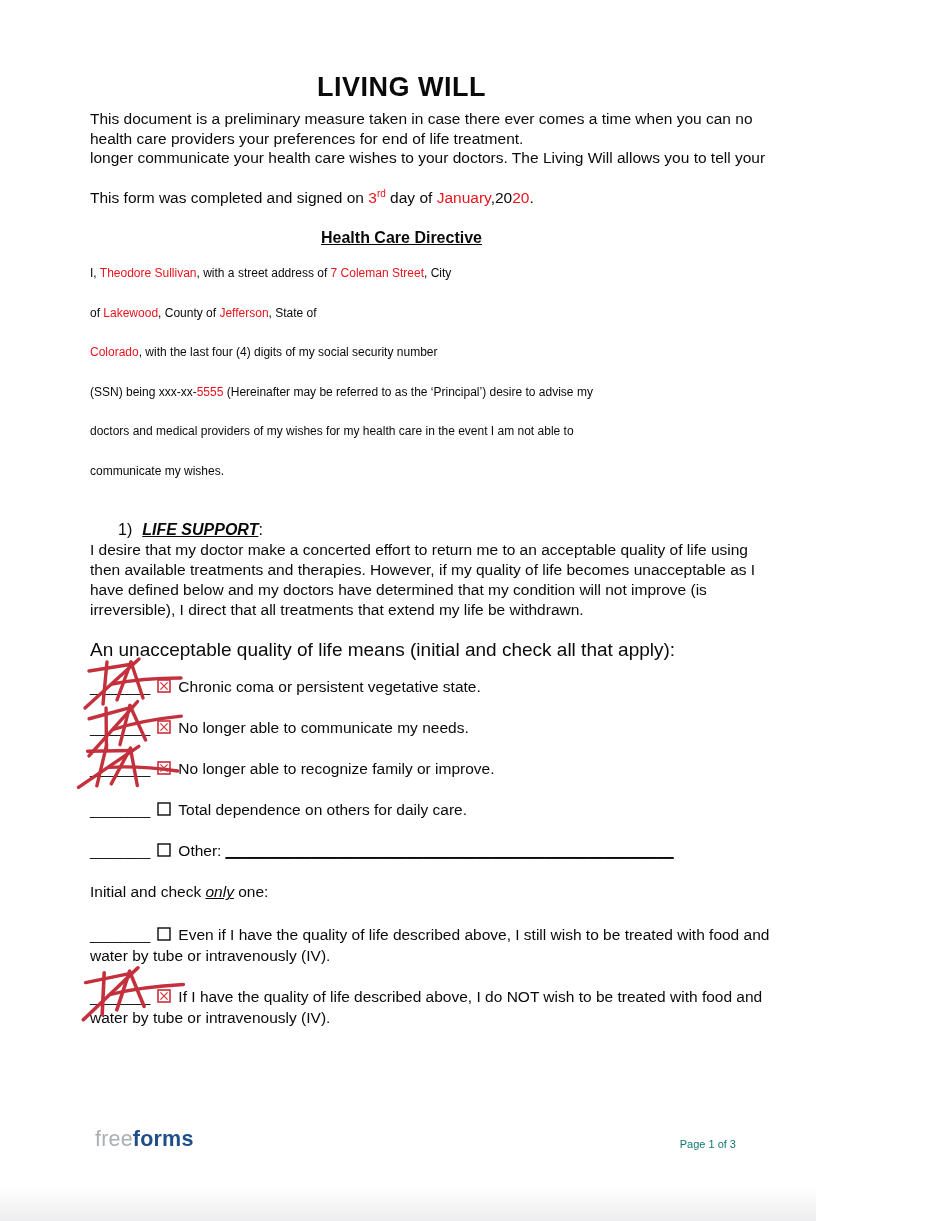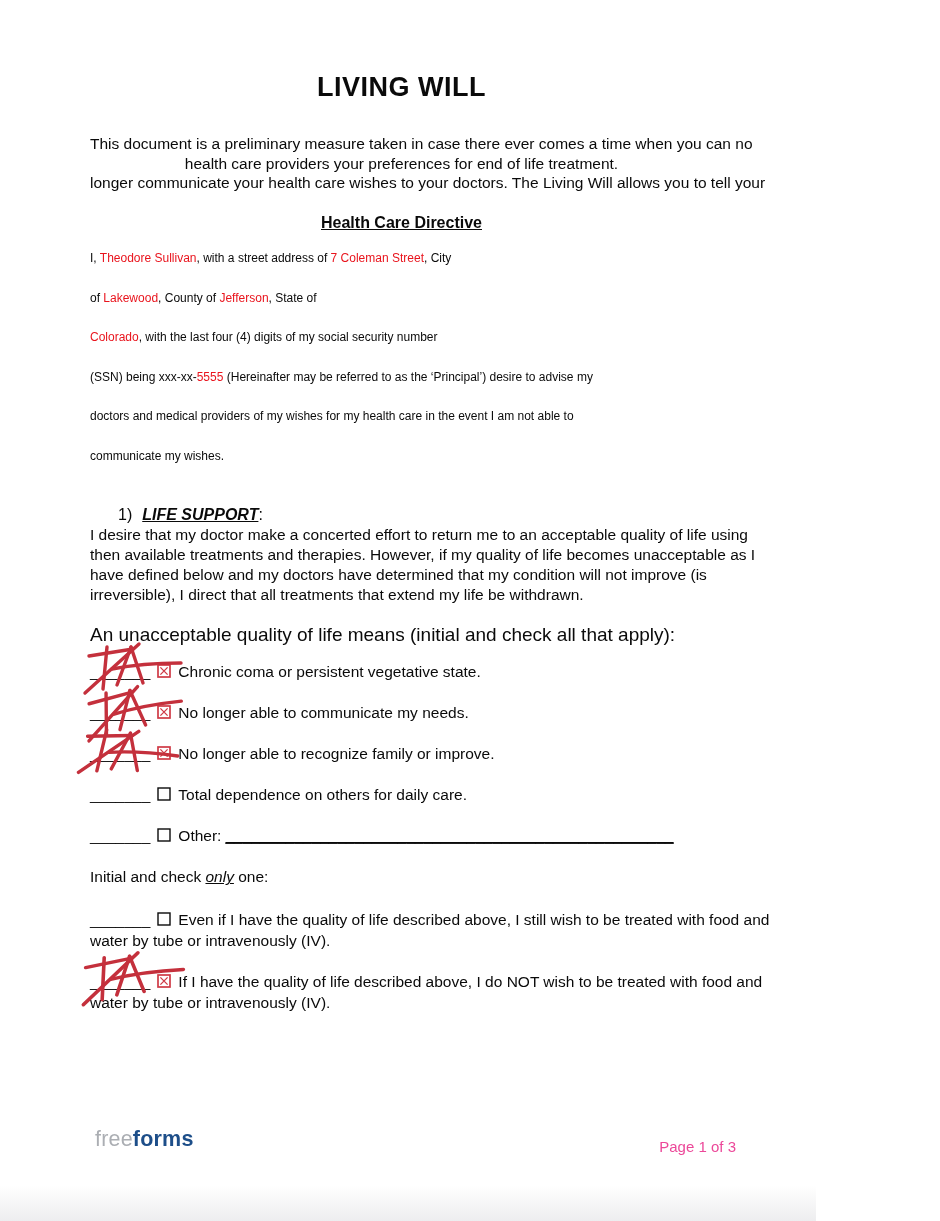--- a/index.html
+++ b/index.html
@@ -24,21 +24,21 @@
     background:linear-gradient(#ffffff 0%, #ededef 100%);
     pointer-events:none;
   }
   .content{padding:72px 103px 0 90px;}
   .doc-title{
     font-size:27px;font-weight:bold;text-align:center;
     letter-spacing:.5px;margin:0;
   }
   .line{white-space:nowrap;}
   .para{font-size:15.5px;line-height:19.7px;}
-  .intro{margin-top:31px;text-align:center;}
+  .intro{margin-top:6px;}
   .signed-line{margin-top:20px;font-size:15.5px;line-height:20px;white-space:nowrap;}
   .red{color:var(--filled-text);}
   sup.ord{font-size:10px;vertical-align:super;line-height:0;}
   .directive-heading{
     margin-top:21px;font-size:16px;font-weight:bold;text-align:center;
     text-decoration:underline;
   }
   .principal{margin-top:7px;font-size:12px;line-height:39.5px;}
   .ls-heading{margin-top:29px;font-size:16px;padding-left:28px;line-height:20px;}
   .ls-heading .num{margin-right:10px;}
@@ -64,21 +64,21 @@
   .scrawl svg{display:block;width:108px;height:60px;overflow:visible;}
   .scrawl.v2 svg{transform:rotate(-6deg) translate(1px,2px);}
   .scrawl.v3 svg{transform:rotate(8deg) translate(-3px,5px);}
   .scrawl.v4 svg{transform:rotate(-3deg) scaleX(1.06);}
   .footer-logo{
     position:absolute;left:95px;top:1127px;font-size:21.5px;letter-spacing:.2px;
   }
   .footer-logo .free{color:var(--logo-gray);font-weight:400;}
   .footer-logo .forms{color:var(--logo-blue);font-weight:bold;}
   .page-num{
-    position:absolute;right:80px;top:1138px;font-size:15px;color:#ec4899;
+    position:absolute;right:80px;top:1138px;font-size:11px;color:#0f766e;
   }
 </style>
 </head>
 <body>
 
 <svg width="0" height="0" style="position:absolute">
   <defs>
     <g id="tpl-scrawl">
       <g fill="none" stroke="var(--handwriting)" stroke-width="3.4" stroke-linecap="round">
         <path d="M4 54 L58 5"></path>
@@ -103,20 +103,21 @@
   <div class="content">
 
     <h1 class="doc-title">LIVING WILL</h1>
 
     <div class="para intro">
       <div class="line">This document is a preliminary measure taken in case there ever comes a time when you can no</div>
       <div class="line">health care providers your preferences for end of life treatment.</div>
       <div class="line">longer communicate your health care wishes to your doctors. The Living Will allows you to tell your</div>
     </div>
 
+    <div class="signed-line"><span>This form was completed and signed on </span><span class="red">3</span><sup class="ord red">rd</sup><span> day of </span><span class="red">January</span><span>,20</span><span class="red">20</span><span>.</span></div>
 
     <div class="directive-heading">Health Care Directive</div>
 
     <div class="principal">
       <div class="line"><span>I, </span><span class="red">Theodore Sullivan</span><span>, with a street address of </span><span class="red">7 Coleman Street</span><span>, City</span></div>
       <div class="line"><span>of </span><span class="red">Lakewood</span><span>, County of </span><span class="red">Jefferson</span><span>, State of</span></div>
       <div class="line"><span class="red">Colorado</span><span>, with the last four (4) digits of my social security number</span></div>
       <div class="line"><span>(SSN) being xxx-xx-</span><span class="red">5555</span><span> (Hereinafter may be referred to as the ‘Principal’) desire to advise my</span></div>
       <div class="line">doctors and medical providers of my wishes for my health care in the event I am not able to</div>
       <div class="line">communicate my wishes.</div>

